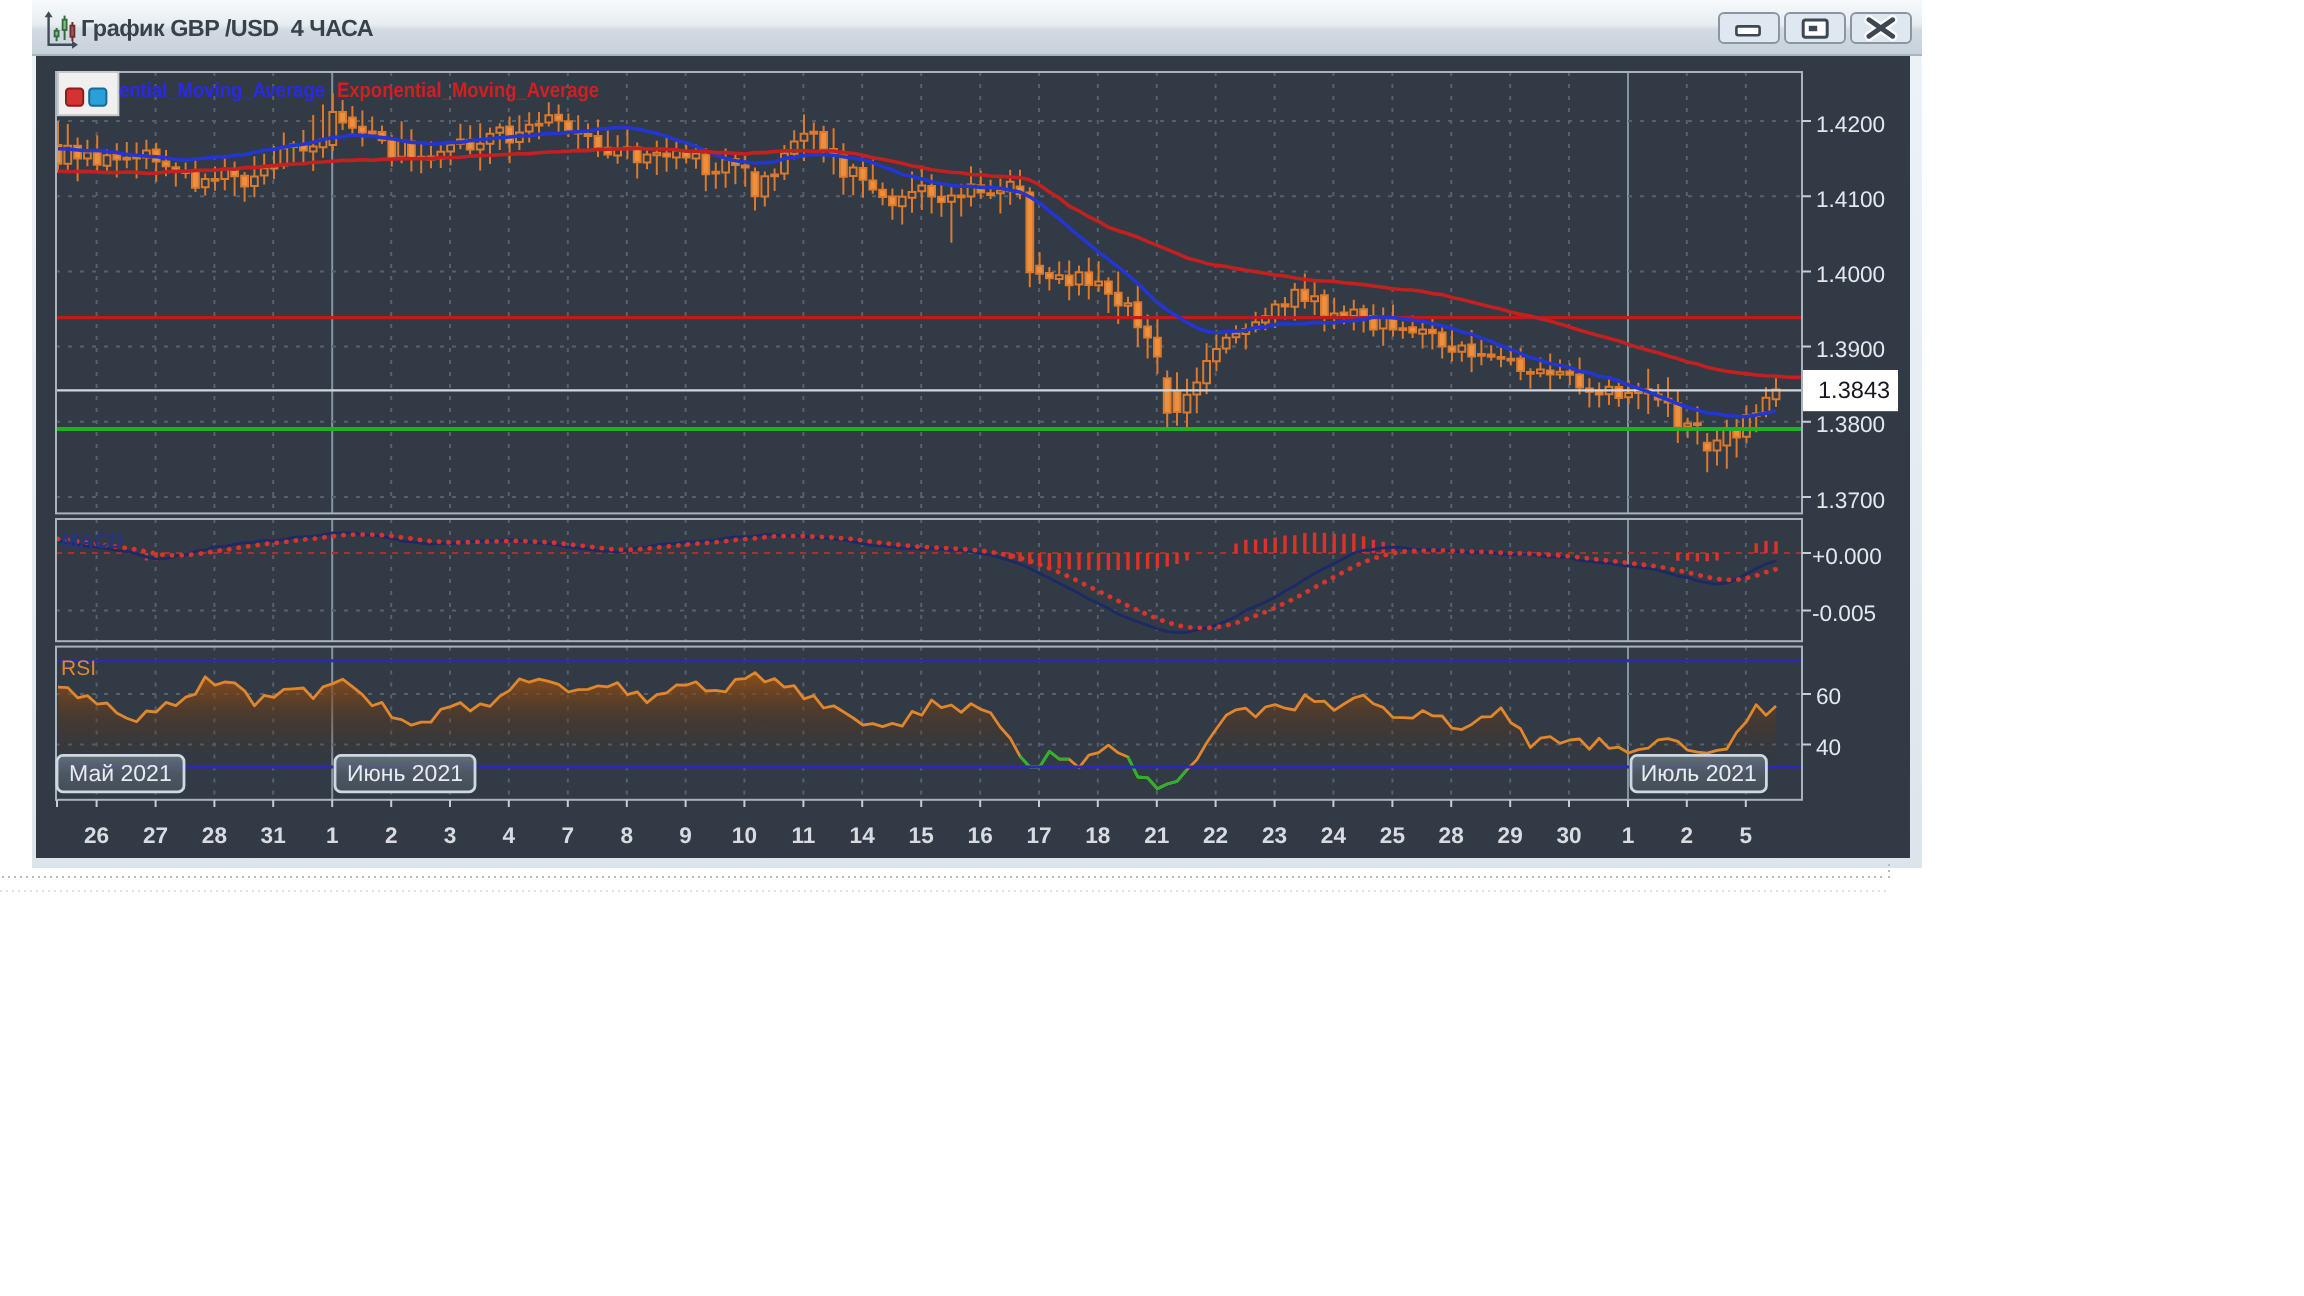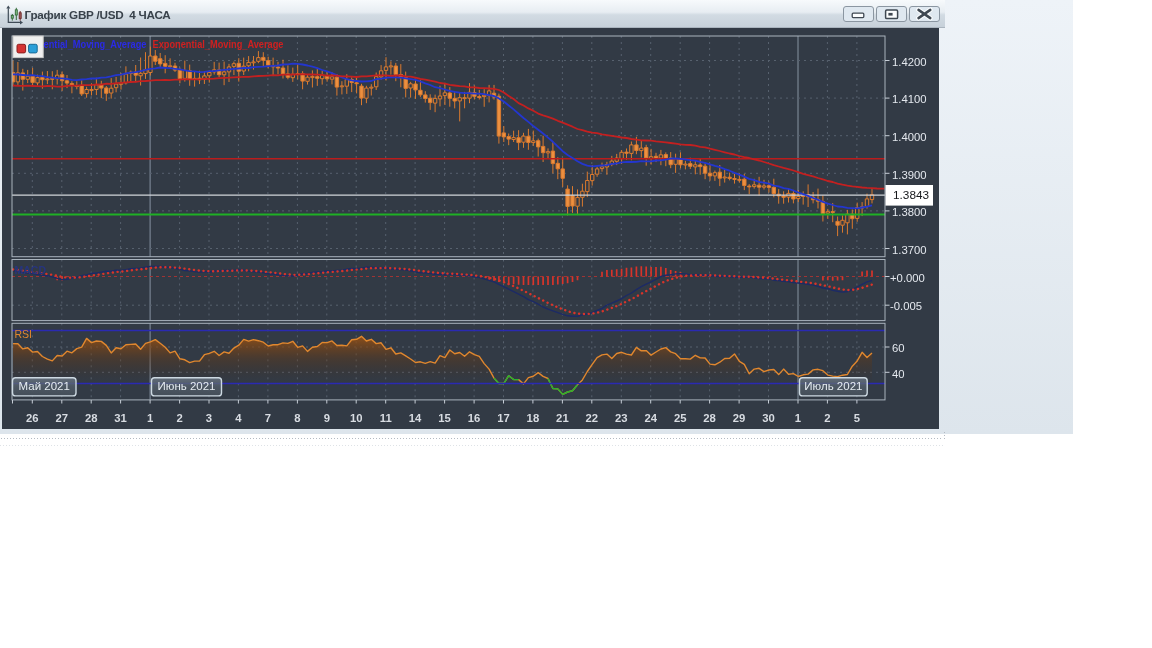--- a/index.html
+++ b/index.html
@@ -1,15 +1,15 @@
 <!DOCTYPE html>
 <html><head><meta charset="utf-8"><style>
 *{margin:0;padding:0;box-sizing:border-box}
 body{width:1152px;height:648px;background:#fff;font-family:"Liberation Sans",sans-serif;overflow:hidden;position:relative}
-#win{position:absolute;left:0;top:0;width:1073px;height:434px;background:linear-gradient(#eef3f8,#dde5ec)}
+#win{position:absolute;left:16px;top:0;width:945px;height:434px;background:linear-gradient(#eef3f8,#dde5ec)}
 #tb{position:absolute;left:0;top:0;width:945px;height:28px;background:linear-gradient(#f7fafc,#e7edf2 45%,#d2dbe3 55%,#c7d1da);border-bottom:1px solid #aab4be}
 #tt{position:absolute;left:24.5px;top:8.2px;font-size:11.7px;font-weight:600;color:#39424b;letter-spacing:-0.25px;white-space:pre}
 #cl{position:absolute;left:2px;top:28px;width:937px;height:401px;background:#323a45}
 #dots{position:absolute;left:1px;top:438px;width:941px;height:1px;background:repeating-linear-gradient(90deg,#b4bac2 0 1px,transparent 1px 3px)}
 #dots2{position:absolute;left:944px;top:432px;width:1px;height:8px;background:repeating-linear-gradient(#b4bac2 0 1px,transparent 1px 3px)}
 #dots3{position:absolute;left:0px;top:445px;width:943px;height:1px;background:repeating-linear-gradient(90deg,rgba(190,198,206,0.5) 0 1px,transparent 1px 3px)}
 </style></head>
 <body>
 <div id="win">
 <div id="tb">

